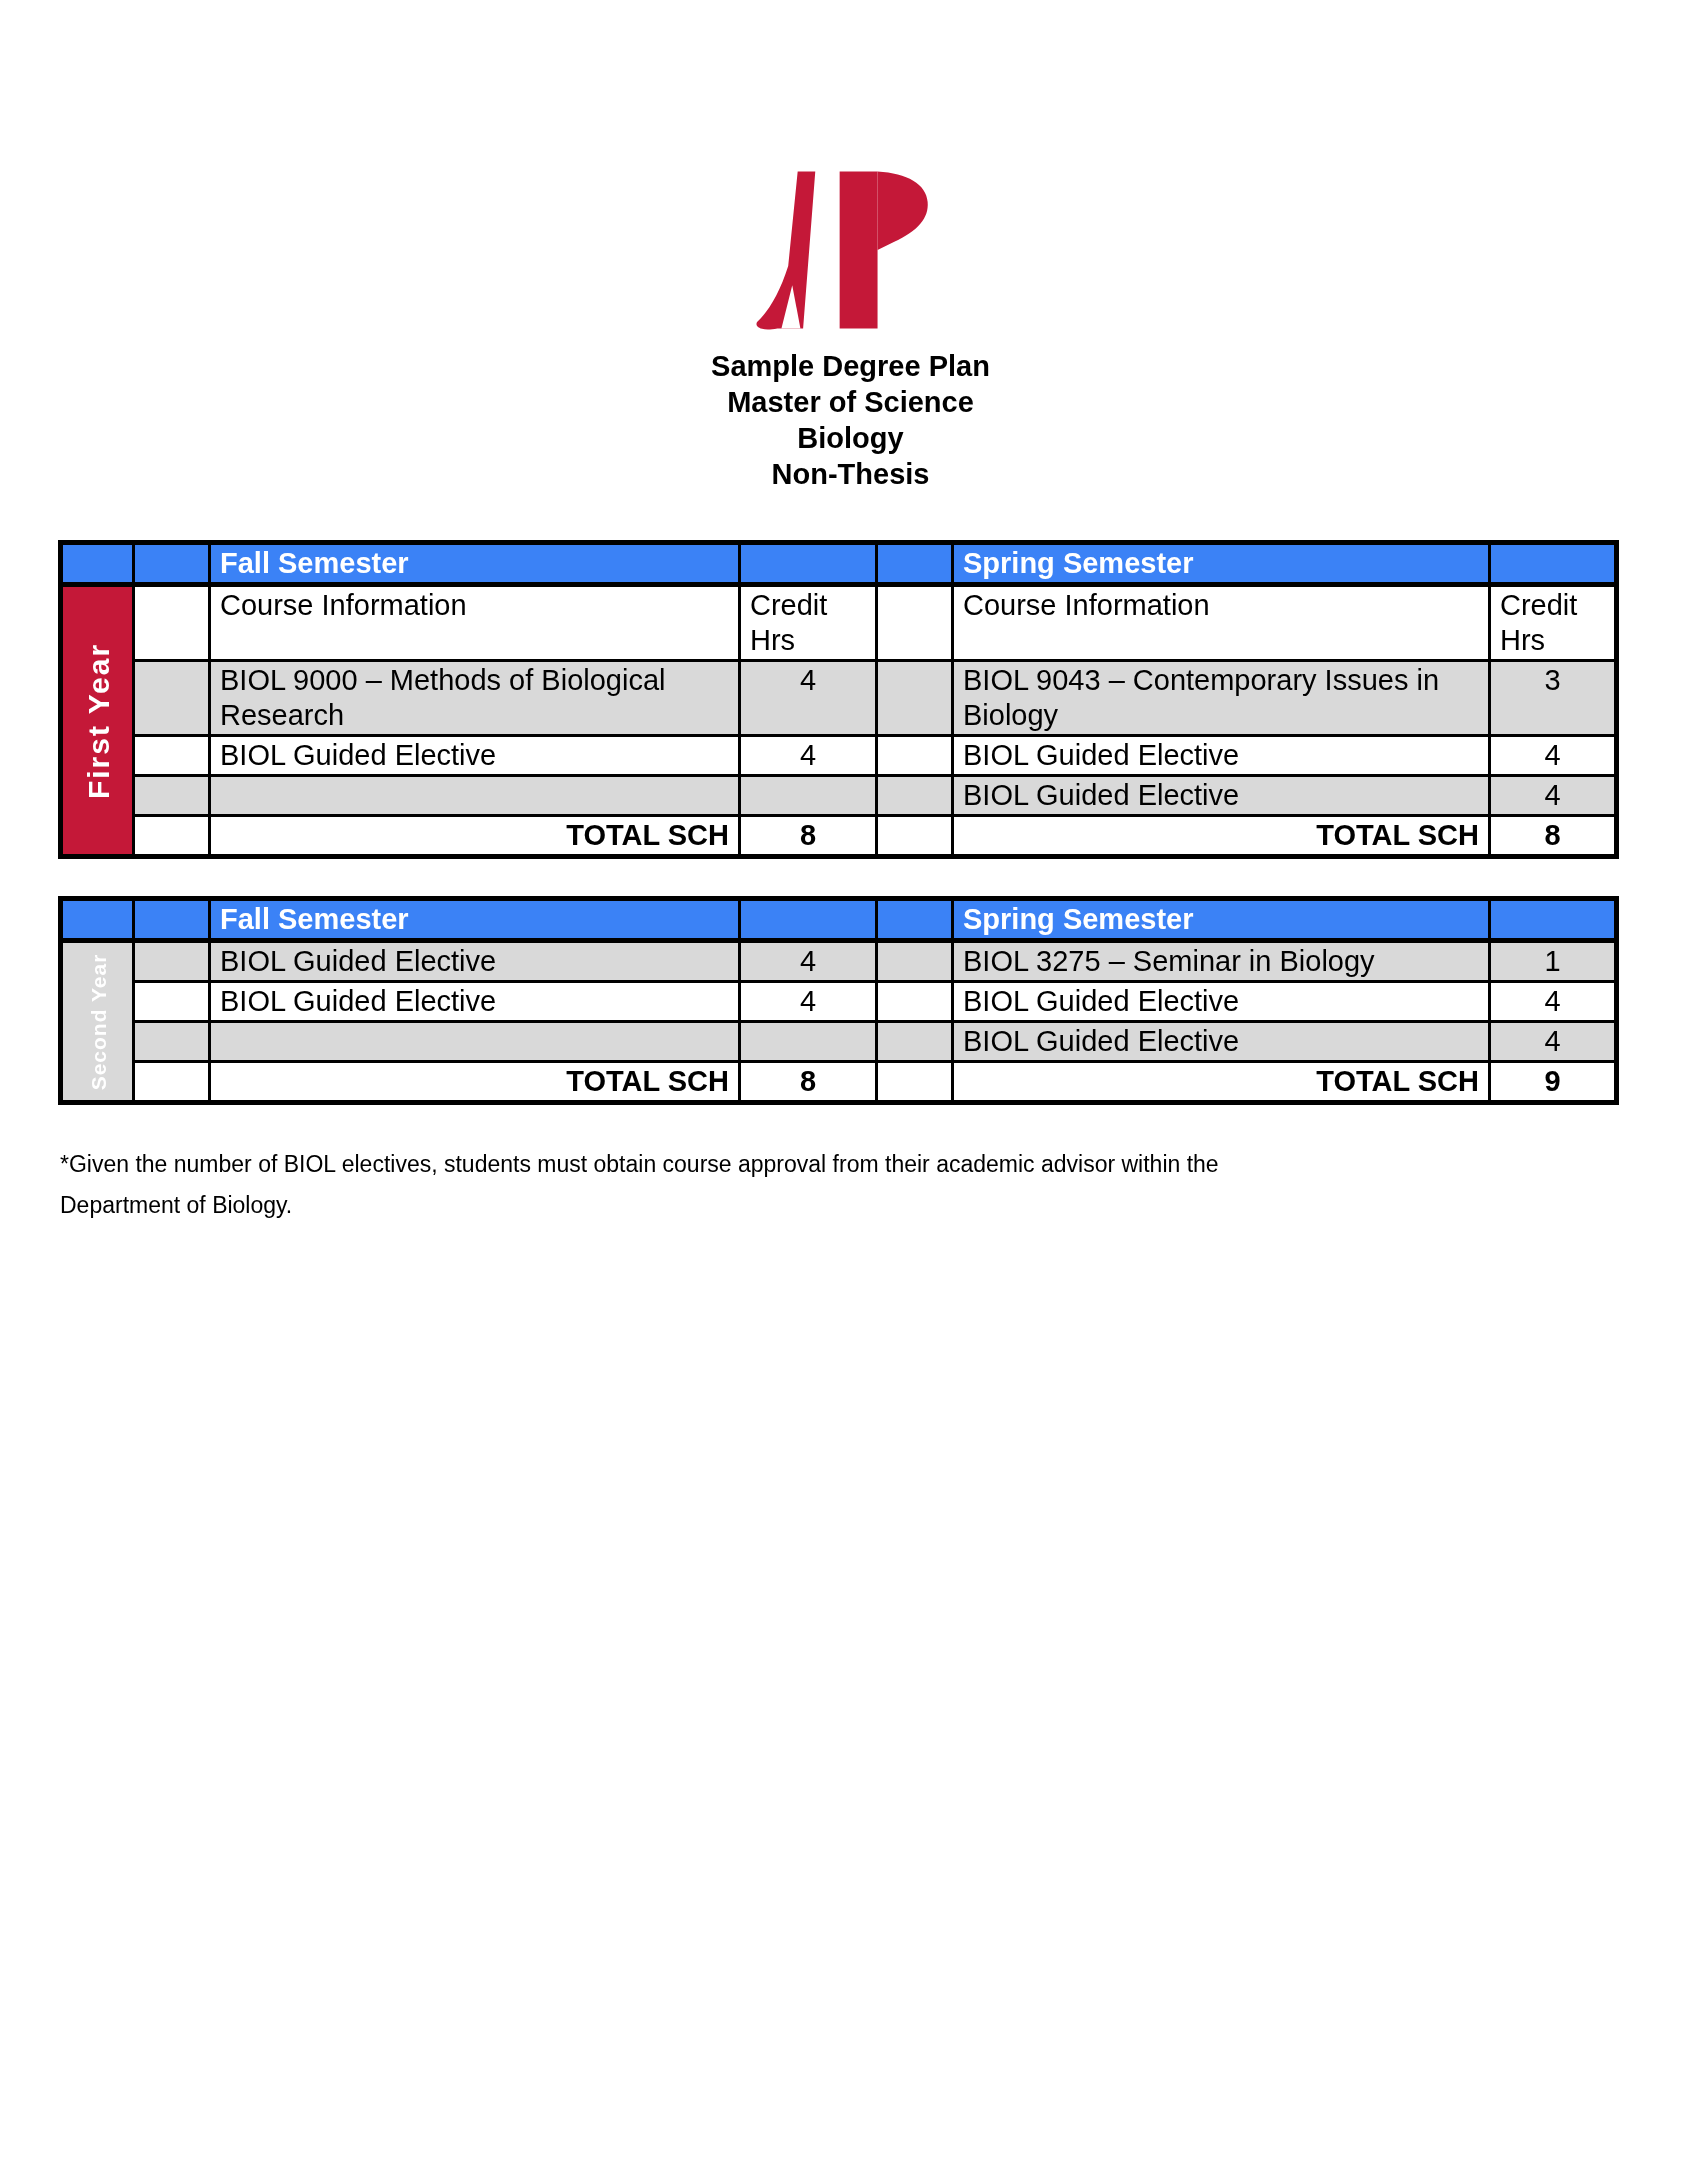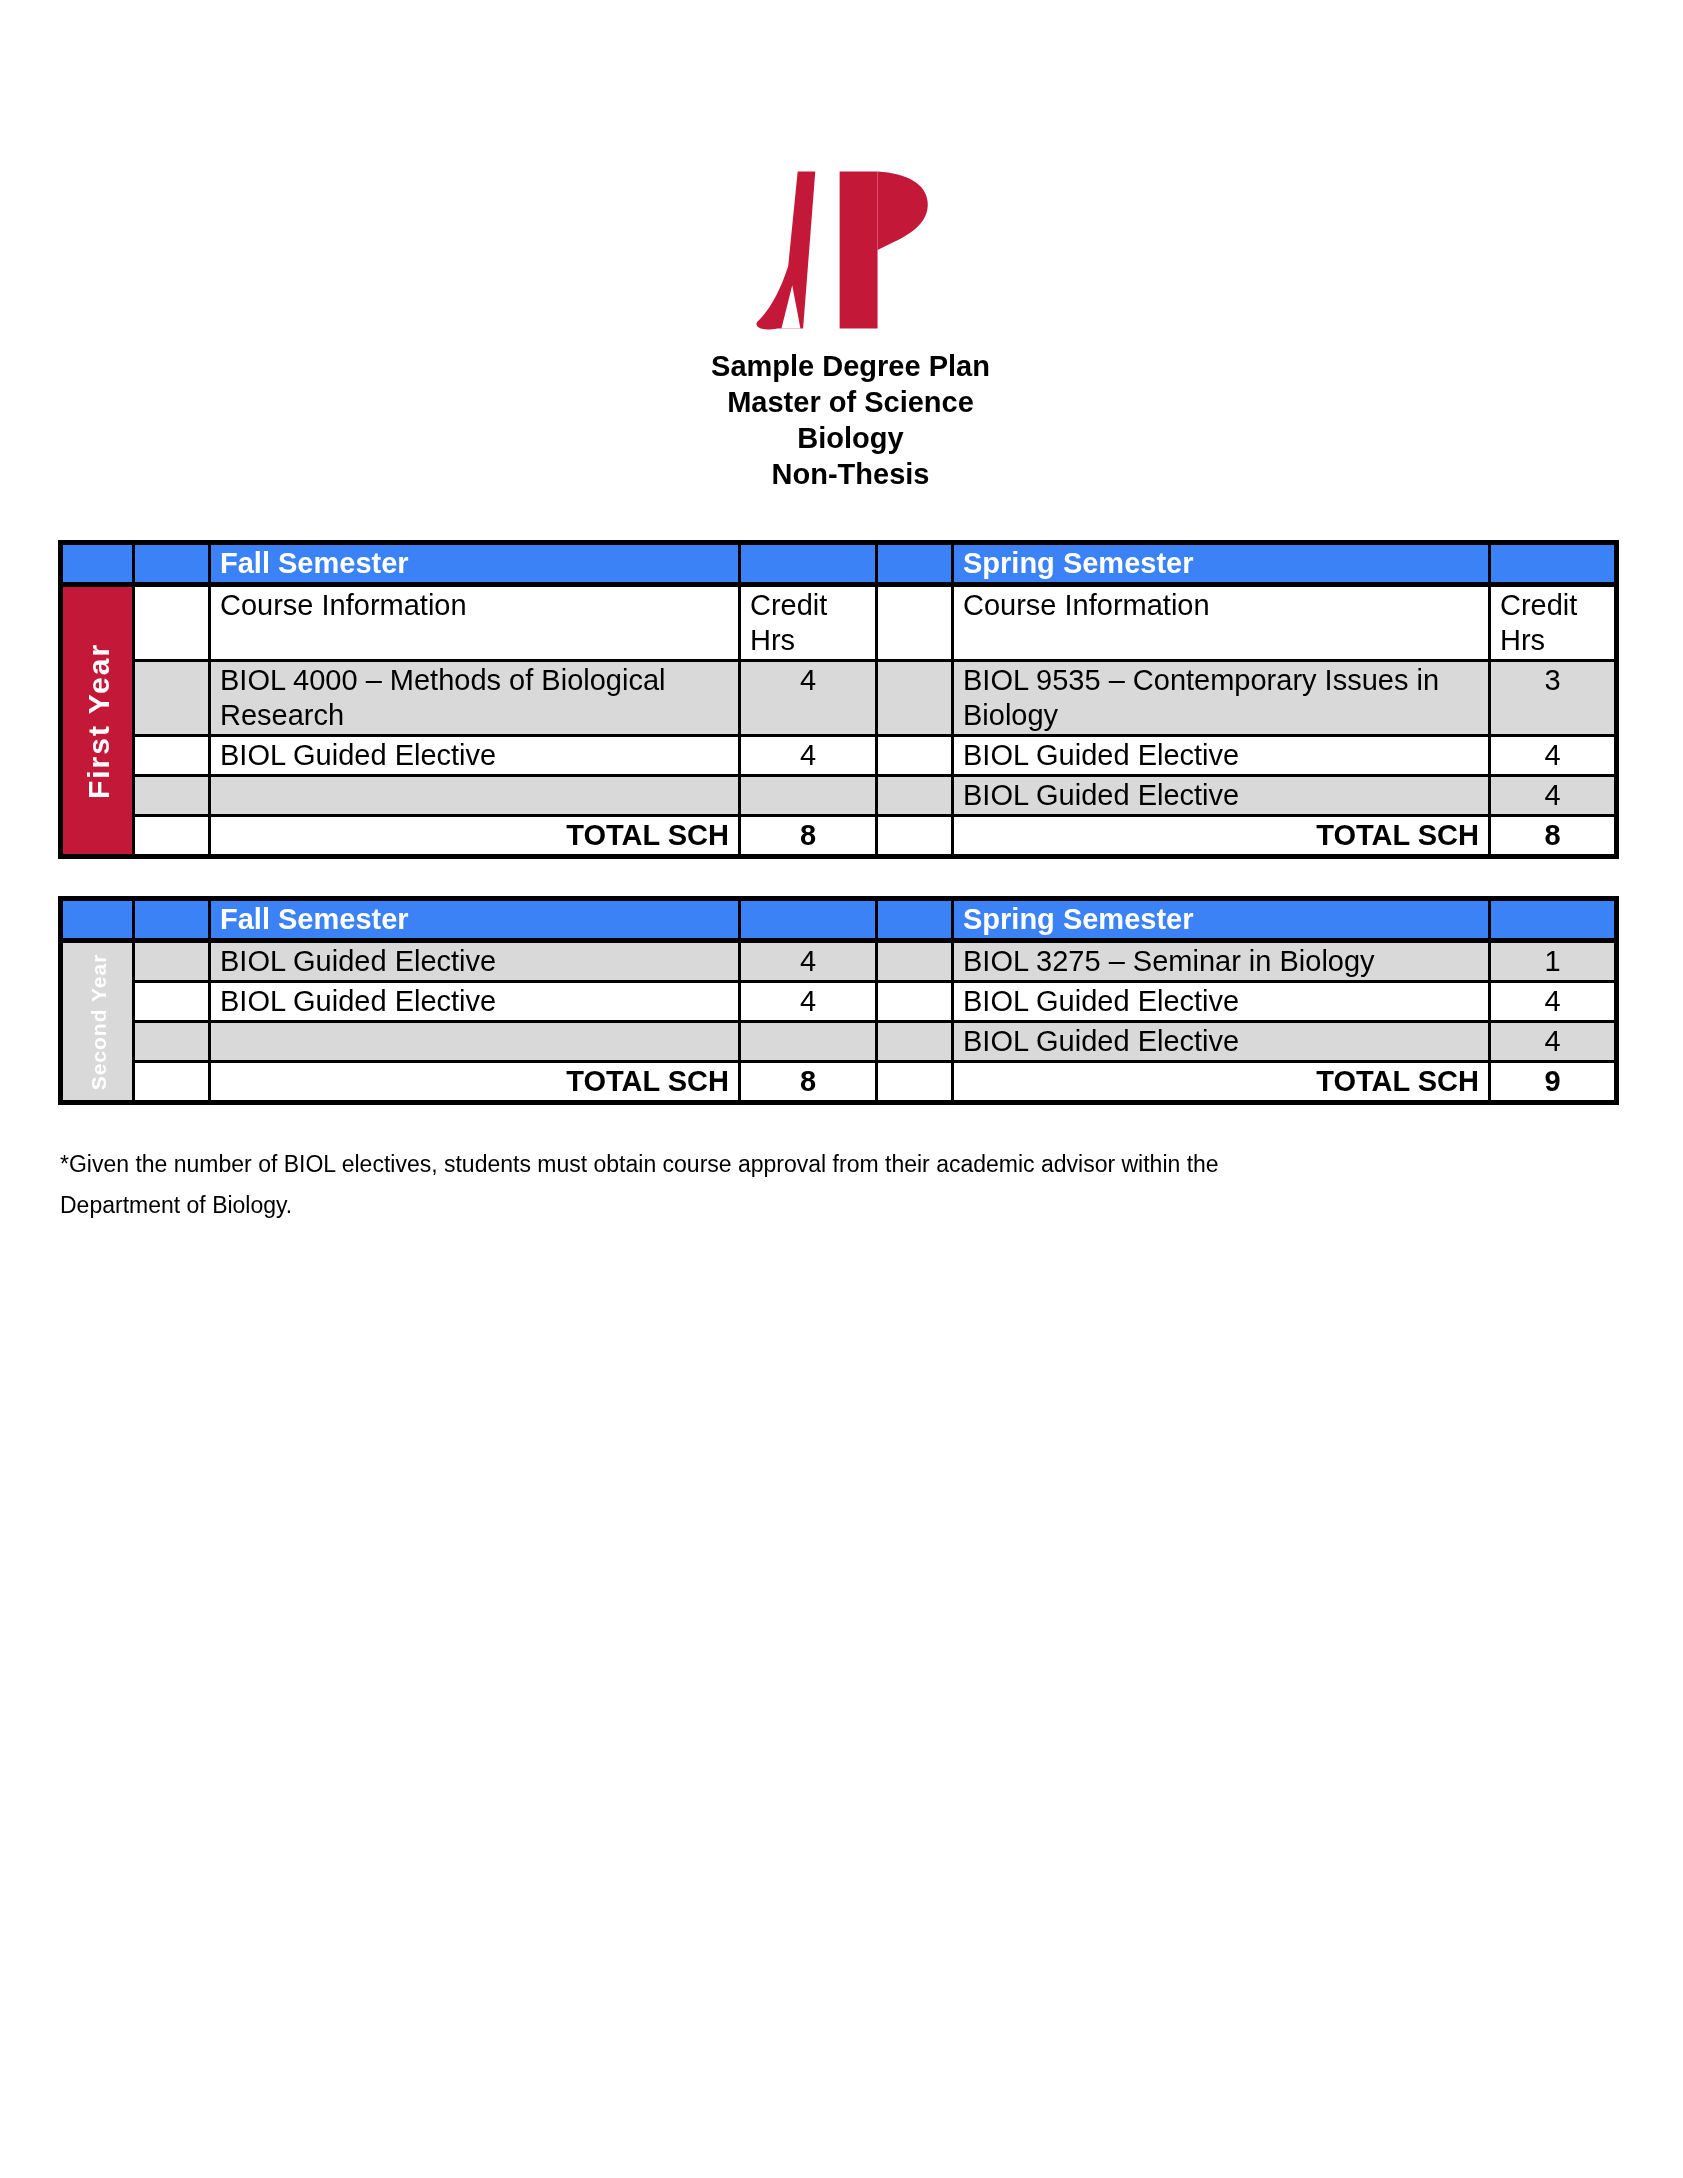--- a/index.html
+++ b/index.html
@@ -116,24 +116,24 @@
       </td>
       <td></td>
       <td class="bold">Course Information</td>
       <td class="bold">Credit Hrs</td>
       <td></td>
       <td class="bold">Course Information</td>
       <td class="bold">Credit Hrs</td>
     </tr>
     <tr class="gray rtall">
       <td></td>
-      <td>BIOL 4000 – Methods of Biological Research</td>
-      <td class="num">4</td>
-      <td></td>
-      <td>BIOL 9535 – Contemporary Issues in Biology</td>
+      <td>BIOL 9000 – Methods of Biological Research</td>
+      <td class="num">4</td>
+      <td></td>
+      <td>BIOL 9043 – Contemporary Issues in Biology</td>
       <td class="num">3</td>
     </tr>
     <tr class="rstd">
       <td></td>
       <td>BIOL Guided Elective</td>
       <td class="num">4</td>
       <td></td>
       <td>BIOL Guided Elective</td>
       <td class="num">4</td>
     </tr>

